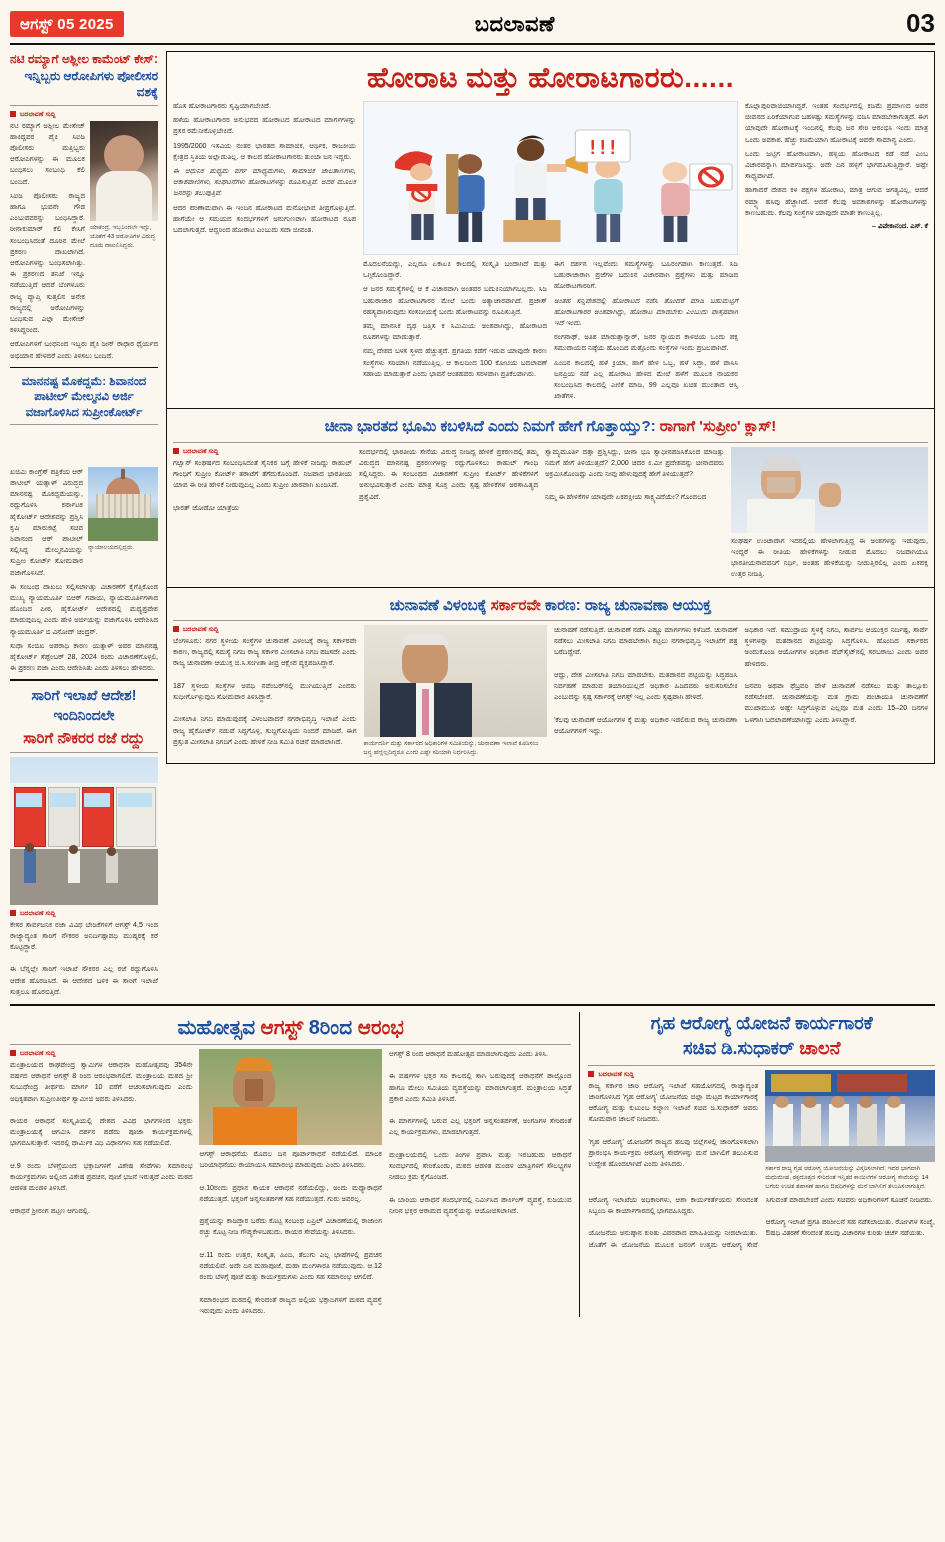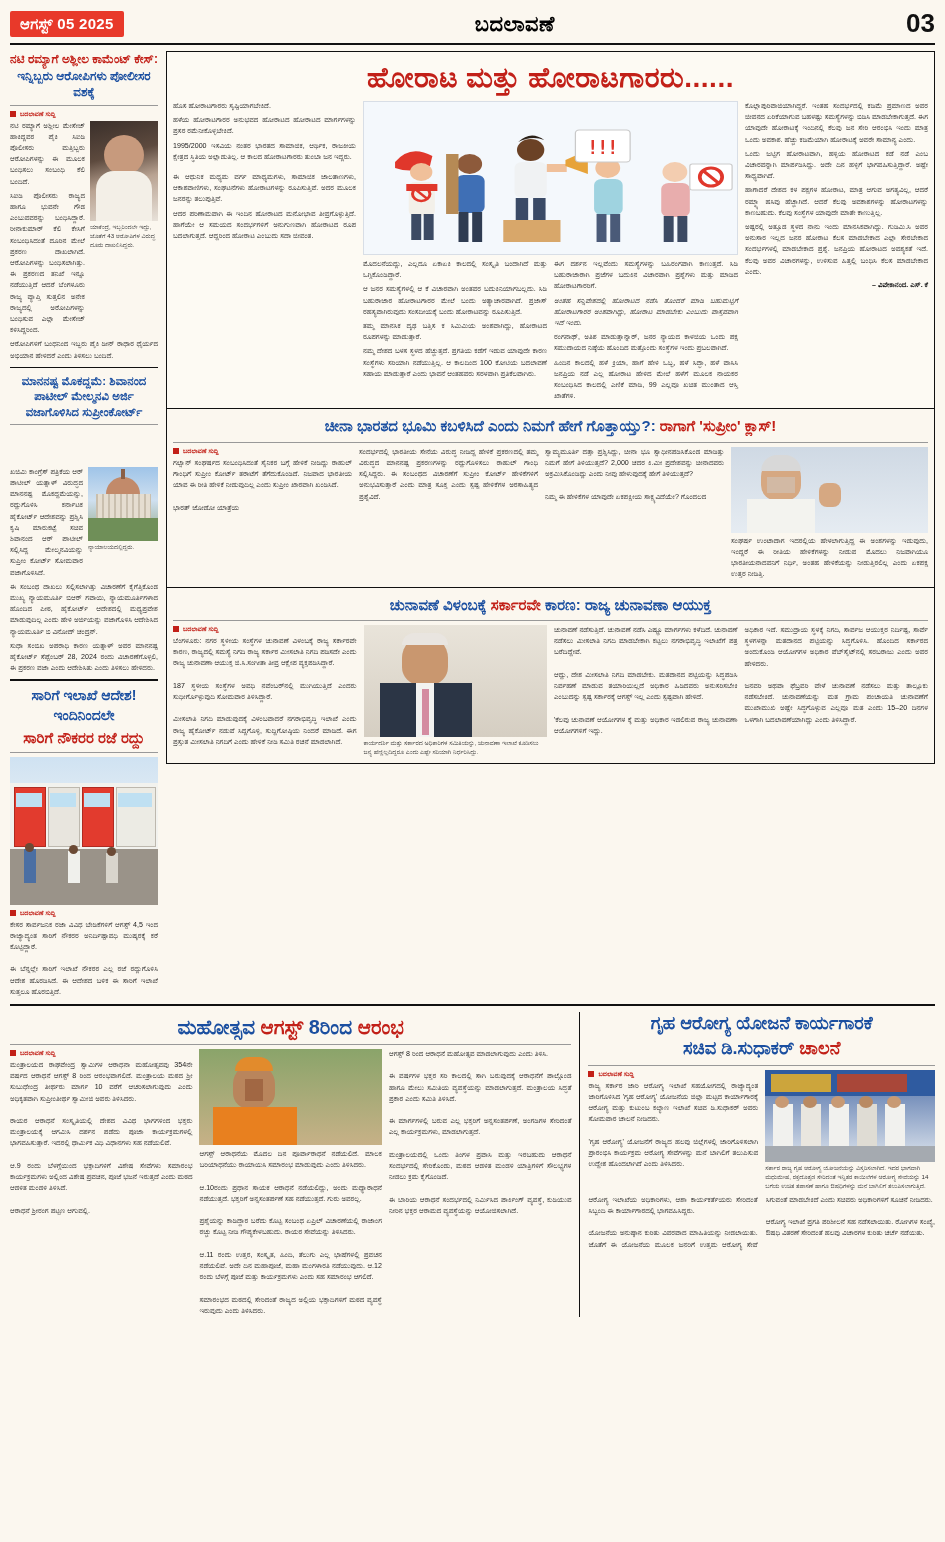--- a/index.html
+++ b/index.html
@@ -77,21 +77,21 @@
     <div class="paper-name">ಬದಲಾವಣೆ</div>
     <div class="page-num">03</div>
   </div>
 
   <div class="body-wrap">
 
     <div class="left-col">
 
       <div>
         <div class="story-head-1 h-blue" style="color:#c22018;font-size:12px;">ನಟಿ ರಮ್ಯಾಗೆ ಅಶ್ಲೀಲ ಕಾಮೆಂಟ್ ಕೇಸ್:</div>
-        <div class="story-head-1 h-blue" style="font-size:12px;margin-top:1px;">ಇನ್ನಿಬ್ಬರು ಆರೋಪಿಗಳು ಪೋಲೀಸರ ವಶಕ್ಕೆ</div>
+        <div class="story-head-1 h-blue" style="font-size:12px;margin-top:1px;text-align:right;">ಇನ್ನಿಬ್ಬರು ಆರೋಪಿಗಳು ಪೋಲೀಸರ ವಶಕ್ಕೆ</div>
         <div class="thin"></div>
         <div class="src">
           <span class="src-sq"></span>
           <span class="src-txt">ಬದಲಾವಣೆ ಸುದ್ದಿ</span>
         </div>
         <div style="display:flex;gap:5px;">
           <div style="flex:1;">
             <div class="kn">ನಟಿ ರಮ್ಯಾಗೆ ಅಶ್ಲೀಲ ಮೇಸೇಜ್ ಹಾಕಿದ್ದವರ ಪೈಕಿ ಸಿಐಡಿ ಪೊಲೀಸರು ಮತ್ತಿಬ್ಬರು ಆರೋಪಿಗಳನ್ನು ಈ ಮೂಲಕ ಬಂಧಿಸಲು ಸಂಬಂಧಿ ಕೆಲಿ ಬಂದಿದೆ.</div>
             <div class="kn" style="margin-top:3px;">ಸಿಐಡಿ ಪೊಲೀಸರು ರಾಜ್ಯದ ಹಾಗೂ ಭುವನೇ ಗೌಡ ಎಂಬುವವರನ್ನು ಬಂಧಿಸಿದ್ದಾರೆ. ರೀನಾಕುಮಾರ್ ಕೆಲಿ ಕೇಸಿಗೆ ಸಂಬಂಧಿಸಿದಂತೆ ದೂರಿನ ಮೇಲೆ ಪ್ರಕರಣ ದಾಖಲಾಗಿದೆ. ಆರೋಪಿಗಳನ್ನು ಬಂಧಿಸಲಾಗಿತ್ತು. ಈ ಪ್ರಕರಣದ ತನಿಖೆ ಇನ್ನೂ ನಡೆಯುತ್ತಿದೆ ಆದರೆ ಬೆಂಗಳೂರು ರಾಜ್ಯ ವ್ಯಾಪ್ತಿ ಸುತ್ತಲಿನ ಅನೇಕ ರಾಜ್ಯದಲ್ಲಿ ಅರೋಪಿಗಳನ್ನು ಬಂಧಿಸುವ ಎಲ್ಲಾ ಮೇಸೇಜ್ ಕಳಿಸಿದ್ದರಿಂದ.</div>
           </div>
@@ -166,21 +166,21 @@
 
     <div class="mid-col">
 
       <div class="feature-box">
         <div class="feature-title">ಹೋರಾಟ ಮತ್ತು ಹೋರಾಟಗಾರರು......</div>
         <div class="feature-cols">
           <div class="col">
             <div class="kn">ಹೊಸ ಹೋರಾಟಗಾರರು ಸೃಷ್ಟಿಯಾಗಬೇಕಿದೆ.</div>
             <div class="kn" style="margin-top:3px;">ಹಳೆಯ ಹೋರಾಟಗಾರರ ಅನುಭವದ ಹೋರಾಟದ ಹೋರಾಟದ ಮಾರ್ಗಗಳನ್ನು ಪ್ರಸರ ರಮೆನೀಕೊಳ್ಳಬೇಕಿದೆ.</div>
             <div class="kn" style="margin-top:3px;">1995/2000 ಇಸವಿಯ ನಂತರ ಭಾರತದ ಸಾಮಾಜಿಕ, ಆರ್ಥಿಕ, ರಾಜಕೀಯ ಕ್ಷೇತ್ರದ ಸ್ಥಿತಿಯ ಅಲ್ಲಾಡುತಿಲ್ಲ. ಆ ಕಾಲದ ಹೋರಾಟಗಾರರು ತುಂಬಾ ಜನ ಇದ್ದರು.</div>
-            <div class="kn" style="margin-top:9px;">ಈ ಆಧುನಿಕ ಮಧ್ಯಮ ವರ್ಗ ಮಾಧ್ಯಮಗಳು, ಸಾಮಾಜಿಕ ಜಾಲತಾಣಗಳು, ಆಕಾಶವಾಣಿಗಳು, ಸಂಘಟನೆಗಳು ಹೋರಾಟಗಳನ್ನು ರೂಪಿಸುತ್ತಿವೆ. ಅದರ ಮೂಲಕ ಜನರನ್ನು ತಲುಪುತ್ತಿವೆ.</div>
+            <div class="kn" style="margin-top:3px;font-style:italic;">ಈ ಆಧುನಿಕ ಮಧ್ಯಮ ವರ್ಗ ಮಾಧ್ಯಮಗಳು, ಸಾಮಾಜಿಕ ಜಾಲತಾಣಗಳು, ಆಕಾಶವಾಣಿಗಳು, ಸಂಘಟನೆಗಳು ಹೋರಾಟಗಳನ್ನು ರೂಪಿಸುತ್ತಿವೆ. ಅದರ ಮೂಲಕ ಜನರನ್ನು ತಲುಪುತ್ತಿವೆ.</div>
             <div class="kn" style="margin-top:3px;">ಆದರ ಪರಿಣಾಮವಾಗಿ ಈ ಇಂದಿನ ಹೋರಾಟದ ಮನೋಭಾವ ತೀವ್ರಗೊಳ್ಳುತ್ತಿದೆ. ಹಾಗೆಯೇ ಆ ಸಮಯದ ಸಂದರ್ಭಗಳಿಗೆ ಅನುಗುಣವಾಗಿ ಹೋರಾಟದ ರೂಪ ಬದಲಾಗುತ್ತದೆ. ಆದ್ದರಿಂದ ಹೋರಾಟ ಎಂಬುದು ಸದಾ ಜೀವಂತ.</div>
           </div>
           <div class="col" style="flex:2.05;">
             <div class="illus" style="height:152px;">
               <svg viewBox="0 0 300 152" width="100%" height="100%" preserveAspectRatio="none">
                 <rect width="300" height="152" fill="#f4f8fc"></rect>
 
                 <path d="M25 60 q12 -18 30 -6 l-2 10 q-14 8 -28 2 z" fill="#e0372b"></path>
                 <circle cx="46" cy="70" r="9" fill="#f0c09a"></circle>
                 <rect x="36" y="80" width="21" height="34" rx="5" fill="#f3f0e9"></rect>
@@ -234,21 +234,20 @@
                 <div class="kn" style="margin-top:3px;font-style:italic;">ಅಂತಹ ಸನ್ನಿವೇಶದಲ್ಲಿ ಹೋರಾಟದ ನಡೆಸಿ ತೊಂದರೆ ಮಾಡಿ ಬಹುಮಟ್ಟಿಗೆ ಹೋರಾಟಗಾರರ ಅಂಶವಾಗಿದ್ದು, ಹೋರಾಟ ಮಾಡಬೇಕು ಎಂಬುದು ವಾಸ್ತವವಾಗಿ ಇದೆ ಇಂದು.</div>
                 <div class="kn" style="margin-top:3px;">ರಂಗನಾಥ್, ಅತಿಶ ಮಾಡುತ್ತಾನ್ನಾರ್, ಜನರ ನ್ಯಾಯದ ಕಾಳಜಿಯ ಒಂದು ಪಕ್ಷ ಸಮುದಾಯದ ನಿಷ್ಠೆಯ ಹೊಂದಿದ ಮತ್ತೊಂದು ಸಂಸ್ಥೆಗಳ ಇಂದು ಪ್ರಬಲವಾಗಿದೆ.</div>
                 <div class="kn" style="margin-top:3px;">ಹಿಂದಿನ ಕಾಲದಲ್ಲಿ ಹಳೆ ಕ್ರಿಯಾ, ಹಾಗೆ ಹೇಳಿ ಒಬ್ಬ, ಹಳೆ ಸಿದ್ಧಾ, ಹಳೆ ವಾಸಿಸಿ ಜನಪ್ರಿಯ ನಡೆ ಎಲ್ಲ ಹೋರಾಟ ಹೇಳಿದ ಮೇಲೆ ಹಳೆಗೆ ಮೂಲಕ ನಾಯಕರ ಸಂಬಂಧಿಸಿದ ಕಾಲದಲ್ಲಿ ಎಣಿಕೆ ಮಾಡಿ, 99 ಎಲ್ಲವೂ ಖಚಿತ ಮುಂತಾದ ಆಸ್ತಿ ಖಾತೆಗಳಿ.</div>
               </div>
             </div>
           </div>
           <div class="col">
             <div class="kn">ಕೊಲ್ಲಾಪುರಿವಾಜಿಯಾಗಿದ್ದರೆ. ಇಂತಹ ಸಂದರ್ಭದಲ್ಲಿ ಕಡಿಮೆ ಪ್ರಮಾಣದ ಅವರ ಜೀವನದ ಏರಿಕೆಯಾಗುವ ಬಹಳಷ್ಟು ಸಮಸ್ಯೆಗಳನ್ನು ಬಿಡಿಸಿ ಮಾಡಬೇಕಾಗುತ್ತದೆ. ಈಗ ಯಾವುದೇ ಹೋರಾಟಕ್ಕೆ ಇಂದಿನಲ್ಲಿ ಕೆಲವು ಜನ ಸೇರಿ ಆರಂಭಿಸಿ ಇಂದು ಮಾತ್ರ ಒಂದು ಅವಕಾಶ. ಹೆಚ್ಚು ಕಡಿಮೆಯಾಗಿ ಹೋರಾಟಕ್ಕೆ ಅವರೇ ಸಾಮಾನ್ಯ ಎಂದು.</div>
             <div class="kn" style="margin-top:3px;">ಒಂದು ಜಟ್ಟಿಗ ಹೋರಾಟವಾಗಿ, ಹಳ್ಳಿಯ ಹೋರಾಟದ ಕಡೆ ನಡೆ ಎಂಬ ವಿಚಾರವನ್ನಾಗಿ ಮಾರ್ಪಡಿಸಿದ್ದು. ಅದೇ ದಿನ ಹಳ್ಳಿಗೆ ಭಾಗವಹಿಸುತ್ತಿದ್ದಾರೆ. ಅಷ್ಟೇ ಸಾಧ್ಯವಾಗಿದೆ.</div>
             <div class="kn" style="margin-top:3px;">ಹಾಗಾದರೆ ದೇಶದ ಕಳ ಪಕ್ಷಗಳ ಹೋರಾಟ, ಮಾತ್ರ ಆಗುವ ಅಗತ್ಯವಿಲ್ಲ, ಆದರೆ ರಮ್ಮ್ಯಾ ಹಸಿವು ಹೆಚ್ಚಾಗಿದೆ. ಆದರೆ ಕೆಲವು ಅವಕಾಶಗಳನ್ನು ಹೋರಾಟಗಳನ್ನು ಕಾಣಬಹುದು. ಕೆಲವು ಸಂಸ್ಥೆಗಳ ಯಾವುದೇ ಮಾತೇ ಕಾಣುತ್ತಿಲ್ಲ.</div>
-            <div class="kn" style="margin-top:3px;">ಅಷ್ಟರಲ್ಲಿ ಅತ್ತೂಡ ಸ್ಥಳದ ನಾನು ಇಂದು ಮಾನಸಿಕವಾಗಿದ್ದು. ಗುಡಿಮಿ.ಸಿ ಅವರ ಅನುಸಾರ ಇಲ್ಲದ ಜನರ ಹೋರಾಟ ಕೆಲಸ ಮಾಡಬೇಕಾದ ಎಲ್ಲಾ ಸೇರಬೇಕಾದ ಸಂದರ್ಭಗಳಲ್ಲಿ ಮಾಡಬೇಕಾದ ಪ್ರಶ್ನೆ. ಜನಪ್ರಿಯ ಹೋರಾಟದ ಅವಶ್ಯಕತೆ ಇದೆ. ಕೆಲವು ಅವರ ವಿಚಾರಗಳನ್ನು, ಉಳಿಸುವ ಹಿತ್ತಲ್ಲಿ ಬಂಧಿಸಿ ಕೆಲಸ ಮಾಡಬೇಕಾದ ಎಂದು.</div>
             <div class="sig">– ವಿವೇಕಾನಂದ. ಎಸ್. ಕೆ</div>
           </div>
         </div>
       </div>
 
       <div style="border:1px solid #111;border-top:none;padding:6px;">
         <div style="text-align:center;line-height:1.4;">
           <span class="hl2 h-blue">ಚೀನಾ ಭಾರತದ ಭೂಮಿ ಕಬಳಿಸಿದೆ ಎಂದು ನಿಮಗೆ ಹೇಗೆ ಗೊತ್ತಾಯ್ತು?: </span><span class="hl2 h-red">ರಾಗಾಗೆ 'ಸುಪ್ರೀಂ' ಕ್ಲಾಸ್!</span>
         </div>
         <div class="thin"></div>

